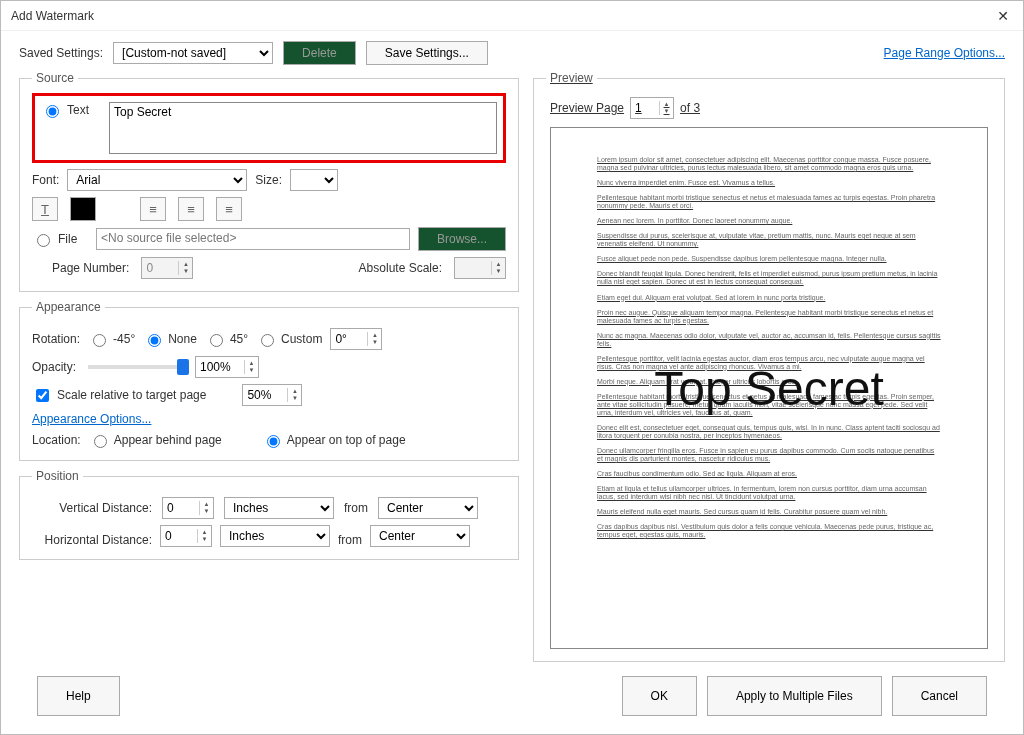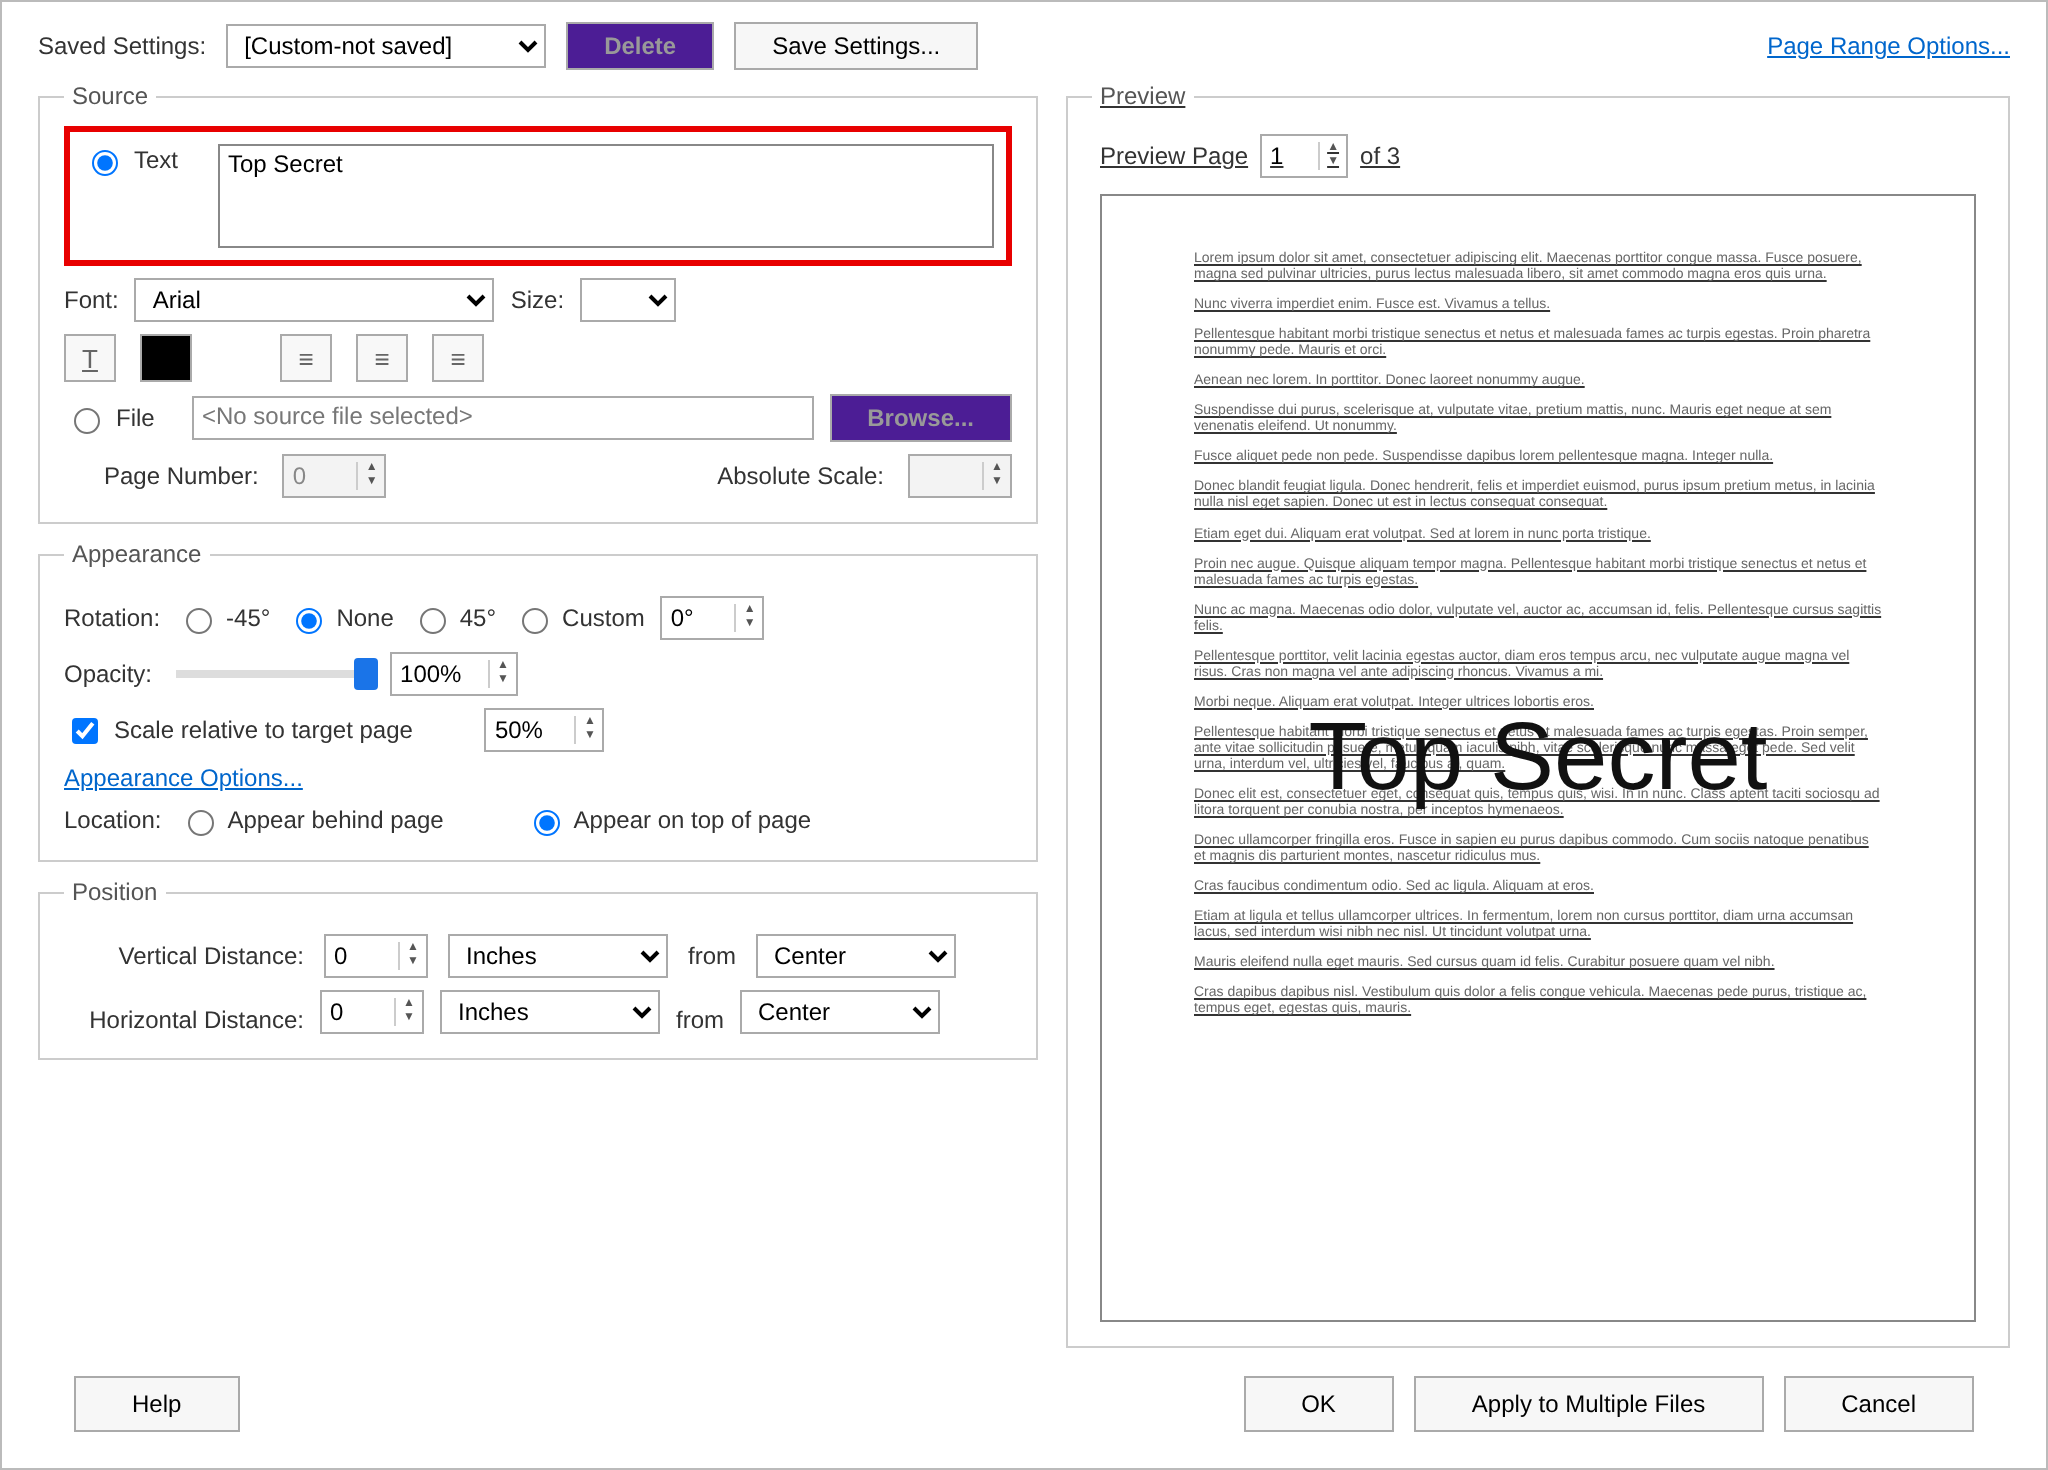--- a/index.html
+++ b/index.html
@@ -7,21 +7,21 @@
   .window { width: 1024px; height: 735px; background: #fff; border: 1px solid #bbb; display: flex; flex-direction: column; }
   .titlebar { height: 30px; display: flex; align-items: center; justify-content: space-between; padding: 0 10px; border-bottom: 1px solid #eee; }
   .titlebar .title { font-size: 12px; }
   .close-x { font-size: 14px; cursor: pointer; width: 20px; text-align: center; }
   .content { flex: 1; padding: 10px 18px 0 18px; display: flex; flex-direction: column; }
   .toprow { display: flex; align-items: center; gap: 10px; margin-bottom: 6px; }
   .toprow .link { color: #0066cc; text-decoration: underline; cursor: pointer; margin-left: auto; }
   select, input[type=text], .num-input input { font-size: 12px; padding: 2px 4px; border: 1px solid #aaa; background: #fff; height: 22px; }
   select { background: #fff; }
   .btn { height: 24px; padding: 2px 18px; border: 1px solid #aaa; background: #f7f7f7; cursor: pointer; font-size: 12px; }
-  .btn:disabled { color: #999; background: #4c1d95; font-weight: bold; }
+  .btn:disabled { color: #999; background: #14532d; }
   .columns { flex: 1; display: flex; gap: 14px; min-height: 0; }
   .leftcol { flex: 0 0 500px; display: flex; flex-direction: column; gap: 8px; }
   .rightcol { flex: 1; display: flex; flex-direction: column; }
   fieldset { border: 1px solid #ccc; padding: 8px 12px 12px 12px; margin: 0; }
   legend { padding: 0 4px; color: #555; font-size: 12px; }
   .row { display: flex; align-items: center; gap: 8px; margin-top: 6px; }
   .radio { display:inline-flex; align-items:center; gap:4px; }
   .highlight { border: 3px solid #e80000; padding: 6px 6px 6px 6px; display:flex; align-items:flex-start; gap:12px; }
   .highlight textarea { flex:1; height:52px; border:1px solid #888; font-size:12px; padding:2px 4px; resize:none; }
   .lbl-col { width: 56px; display:flex; align-items:center; gap:5px;}
@@ -37,29 +37,33 @@
   .spin span { font-size:6px; line-height:7px; width:14px; text-align:center; border-left:1px solid #ccc; cursor:pointer; color:#555;}
   .slider { flex:0 0 95px; height:4px; background:#ddd; position:relative; margin:0 4px;}
   .slider .thumb{ position:absolute; right:-6px; top:-6px; width:12px; height:16px; background:#1a74e8; border-radius:2px;}
   .link2 { color:#0066cc; text-decoration: underline; cursor:pointer; }
   .preview-head{ display:flex; align-items:center; gap:6px; margin:4px 0 8px 4px;}
   .preview-page { flex:1; border:1px solid #888; background:#fff; margin:0 4px; overflow:hidden; position:relative; padding:28px 46px; }
   .preview-page p { font-size:7px; color:#666; margin:0 0 7px 0; line-height:1.15; }
   .watermark { position:absolute; left:0; right:0; top:50%; transform:translateY(-50%); text-align:center; font-size:48px; font-family:Arial,sans-serif; color:#111; pointer-events:none;}
   .bottombar { display:flex; gap:10px; padding:14px 18px 18px 18px; align-items:center;}
   .bottombar .spacer{ flex:1;}
-  .btn.wide{ padding:4px 28px; height:28px;}
+  .btn.wide{ padding:4px 28px; height:40px;}
   .chk { display:inline-flex; align-items:center; gap:5px;}
   .sel-ctl { height:22px; padding:1px 4px; border:1px solid #aaa; background:#fff;}
   .gap12 { gap:12px; }
 </style>
 </head>
 <body>
 
 <div class="window">
+  <div class="titlebar">
+    <span class="title">Add Watermark</span>
+    <span class="close-x">✕</span>
+  </div>
   <div class="content">
     <div class="toprow">
       <span>Saved Settings:</span>
       <select class="sel-ctl" style="width:160px">
         <option>[Custom-not saved]</option>
       </select>
       <button class="btn" disabled="">Delete</button>
       <button class="btn">Save Settings...</button>
       <a class="link">Page Range Options...</a>
     </div>

